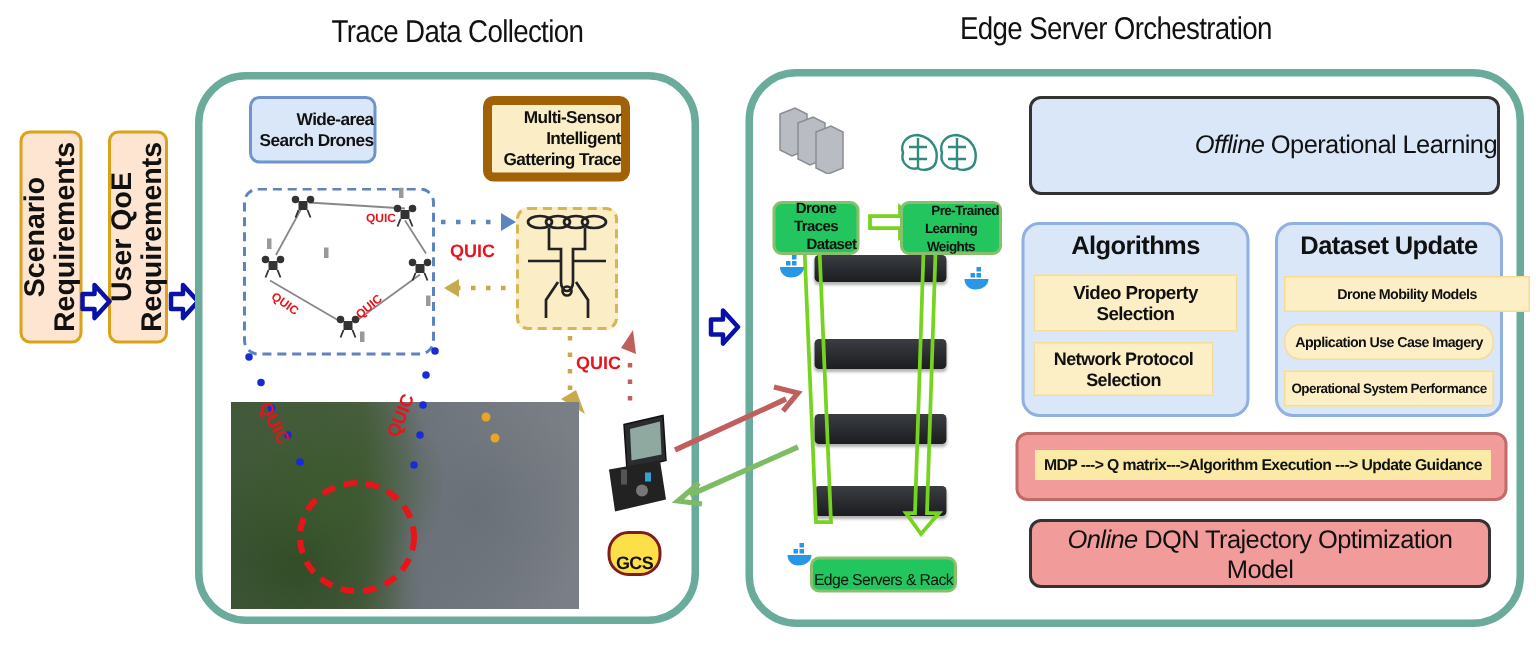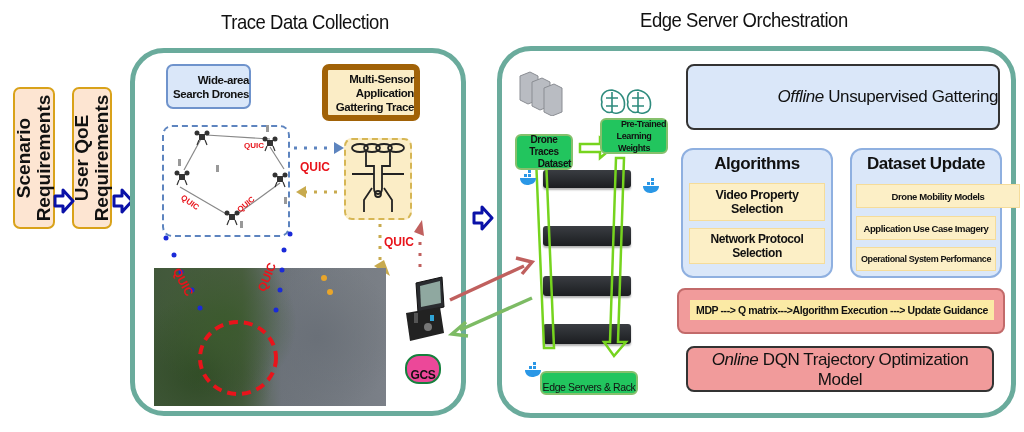--- a/index.html
+++ b/index.html
@@ -6,21 +6,21 @@
   body{width:1024px;height:432px;position:relative;overflow:hidden;font-family:"Liberation Sans",sans-serif;}
   .abs{position:absolute;}
   .section-title{font-size:21px;color:#111;white-space:nowrap;letter-spacing:-0.5px;transform:scaleX(0.88);transform-origin:left center;}
   .req-box{background:#fde5d2;border:2.5px solid #d9a21a;border-radius:7px;box-sizing:border-box;}
   .req-text{position:absolute;left:50%;top:50%;transform:translate(-50%,-50%) rotate(-90deg);font-weight:bold;font-size:19px;line-height:20px;text-align:center;white-space:nowrap;color:#111;}
   .panel{border:5px solid #6aab9c;border-radius:34px;box-sizing:border-box;}
   .label{display:flex;align-items:flex-end;justify-content:center;text-align:center;font-weight:bold;color:#111;box-sizing:border-box;letter-spacing:-0.4px;}
   .lbl-blue{background:#dae7f9;border:2px solid #6f93cc;border-radius:7px;}
   .lbl-yellow{background:#fbedc6;border:6px solid #a16207;border-radius:7px;}
   .lbl-green{background:#22c55e;border:2.5px solid #86c06c;border-radius:6px;}
-  .lbl-red{background:#ec4899;border:2px solid #15803d;border-radius:14px;}
+  .lbl-red{background:#fde047;border:2px solid #7f1d1d;border-radius:14px;}
   .quic{color:#e8141b;font-weight:bold;font-size:11px;}
   .dark-box{background:#dae7f9;border:2px solid #333;border-radius:8px;box-sizing:border-box;}
   .sub-panel{background:#dae7f9;border:2px solid #8fb0e0;border-radius:12px;box-sizing:border-box;}
   .yl-item{background:#fcefc6;border:1px solid #f5dc9a;display:flex;align-items:center;justify-content:center;font-weight:bold;color:#111;box-sizing:border-box;text-align:center;letter-spacing:-0.4px;}
   .red-panel{background:#f19b9b;border:2px solid #c26a6a;border-radius:8px;box-sizing:border-box;}
   .red-panel2{background:#f19b9b;border:2px solid #333;border-radius:8px;box-sizing:border-box;}
   .server{background:linear-gradient(#3a3d42,#1b1d20);border-radius:3px;box-shadow:0 2px 2px rgba(0,0,0,0.3);}
   .map{background:
     radial-gradient(circle at 30% 40%, #3c5a2e 0%, transparent 40%),
     radial-gradient(circle at 20% 75%, #2f4a25 0%, transparent 35%),
@@ -59,21 +59,21 @@
 
 <div class="abs panel" style="left:130px;top:48px;width:336px;height:368px;"></div>
 
 <div class="abs label lbl-blue" style="left:166px;top:64px;width:85px;height:45px;font-size:11.5px;line-height:14px;flex-direction:column;">
   <span>Wide-area</span>
   <span>Search Drones</span>
 </div>
 
 <div class="abs label lbl-yellow" style="left:322px;top:64px;width:98px;height:57px;font-size:11.5px;line-height:14px;flex-direction:column;">
   <span>Multi-Sensor</span>
-  <span>Application</span>
+  <span>Intelligent</span>
   <span>Gattering Trace</span>
 </div>
 
 <div class="abs" style="left:162px;top:125px;width:128px;height:112px;border:2px dashed #5d84bf;border-radius:10px;box-sizing:border-box;"></div>
 
 <svg class="abs" style="left:162px;top:125px;" width="128" height="112">
   <g stroke="#888" stroke-width="1.2">
     <line x1="22" y1="45" x2="40" y2="12"></line>
     <line x1="44" y1="10" x2="108" y2="14"></line>
     <line x1="108" y1="22" x2="122" y2="44"></line>
@@ -223,21 +223,21 @@
     <path d="M14 218 L6 28 H2 L10 18 L20 28 H16 L24 218 Z"></path>
     <path d="M94 28 L88 212 H96 L84 226 L74 212 H80 L86 28 Z"></path>
   </g>
 </svg>
 
 <div class="abs label lbl-green" style="left:515px;top:134px;width:58px;height:36px;font-size:10px;line-height:12px;flex-direction:column;">
   <span>Drone Traces</span>
   <span>Dataset</span>
 </div>
 
-<div class="abs label lbl-green" style="left:600px;top:118px;width:68px;height:36px;font-size:9px;line-height:12px;flex-direction:column;">
+<div class="abs label lbl-green" style="left:600px;top:134px;width:68px;height:36px;font-size:9px;line-height:12px;flex-direction:column;">
   <span>Pre-Trained</span>
   <span>Learning Weights</span>
 </div>
 
 <svg class="abs" style="left:519px;top:170px;" width="20" height="16">
   <path d="M1 8 H17 C17 13 12 15 8 15 C4 15 1 12 1 8 Z" fill="#2a97e6"></path>
     <rect x="5" y="4" width="3" height="3" fill="#2a97e6"></rect>
     <rect x="9" y="4" width="3" height="3" fill="#2a97e6"></rect>
     <rect x="9" y="0" width="3" height="3" fill="#2a97e6"></rect>
 </svg>
@@ -250,32 +250,32 @@
 <svg class="abs" style="left:524px;top:362px;" width="20" height="16">
   <path d="M1 8 H17 C17 13 12 15 8 15 C4 15 1 12 1 8 Z" fill="#2a97e6"></path>
     <rect x="5" y="4" width="3" height="3" fill="#2a97e6"></rect>
     <rect x="9" y="4" width="3" height="3" fill="#2a97e6"></rect>
     <rect x="9" y="0" width="3" height="3" fill="#2a97e6"></rect>
 </svg>
 
 <div class="abs label lbl-green" style="left:540px;top:371px;width:98px;height:24px;font-size:10.5px;font-weight:normal;">Edge Servers &amp; Rack</div>
 
 <div class="abs dark-box label" style="left:686px;top:64px;width:314px;height:66px;font-size:17px;line-height:22px;flex-direction:column;">
-  <div><i style="font-weight:normal;margin-top:12px;">Offline</i><span style="font-weight:normal;"> Unsupervised Gattering</span></div>
+  <div><i style="font-weight:normal;margin-top:12px;">Offline</i><span style="font-weight:normal;"> Operational Learning</span></div>
 </div>
 
 <div class="abs sub-panel" style="left:681px;top:148px;width:152px;height:130px;"></div>
 <div class="abs label" style="left:681px;top:150px;width:152px;height:24px;font-size:17px;">Algorithms</div>
 <div class="abs yl-item" style="left:689px;top:183px;width:136px;height:38px;font-size:12.5px;">Video Property Selection</div>
-<div class="abs yl-item" style="left:689px;top:228px;width:136px;height:36px;font-size:12px;text-align:center;">Network Protocol Selection</div>
+<div class="abs yl-item" style="left:689px;top:228px;width:120px;height:36px;font-size:12px;text-align:center;">Network Protocol Selection</div>
 
 <div class="abs sub-panel" style="left:850px;top:148px;width:152px;height:130px;"></div>
 <div class="abs label" style="left:850px;top:150px;width:152px;height:24px;font-size:17px;">Dataset Update</div>
 <div class="abs yl-item" style="left:856px;top:184px;width:164px;height:24px;font-size:9.5px;">Drone Mobility Models</div>
-<div class="abs yl-item" style="left:856px;top:216px;width:140px;height:24px;font-size:9.5px;">Application Use Case Imagery</div>
+<div class="abs yl-item" style="left:856px;top:216px;width:140px;height:24px;font-size:9.5px;border-radius:11px;">Application Use Case Imagery</div>
 <div class="abs yl-item" style="left:856px;top:247px;width:140px;height:24px;font-size:9px;">Operational System Performance</div>
 
 <div class="abs red-panel" style="left:677px;top:288px;width:328px;height:46px;"></div>
 <div class="abs yl-item" style="left:690px;top:300px;width:304px;height:20px;font-size:10.5px;background:#fbeaa5;border-color:#fbeaa5;">MDP ---&gt; Q matrix---&gt;Algorithm Execution ---&gt; Update Guidance</div>
 
 <div class="abs red-panel2 label" style="left:686px;top:346px;width:308px;height:46px;font-size:17px;font-weight:normal;">
   <span><i>Online</i><span> DQN Trajectory Optimization Model</span></span>
 </div>
 
 </body></html>

